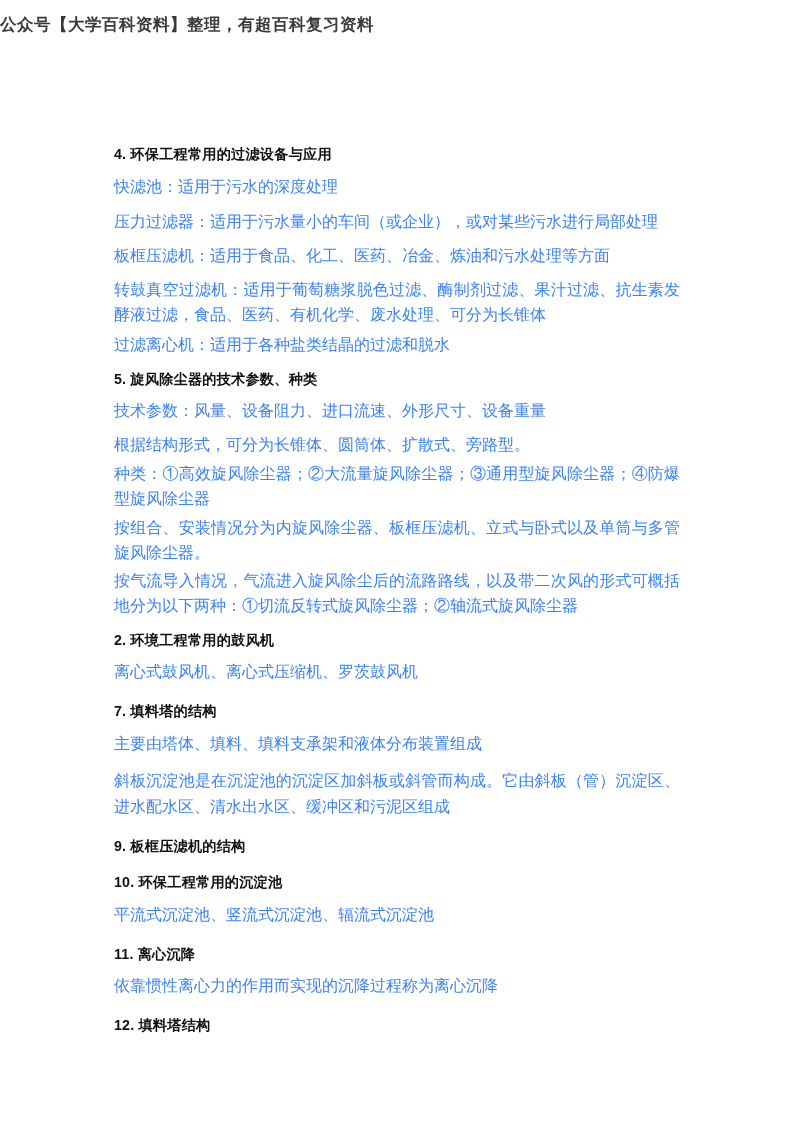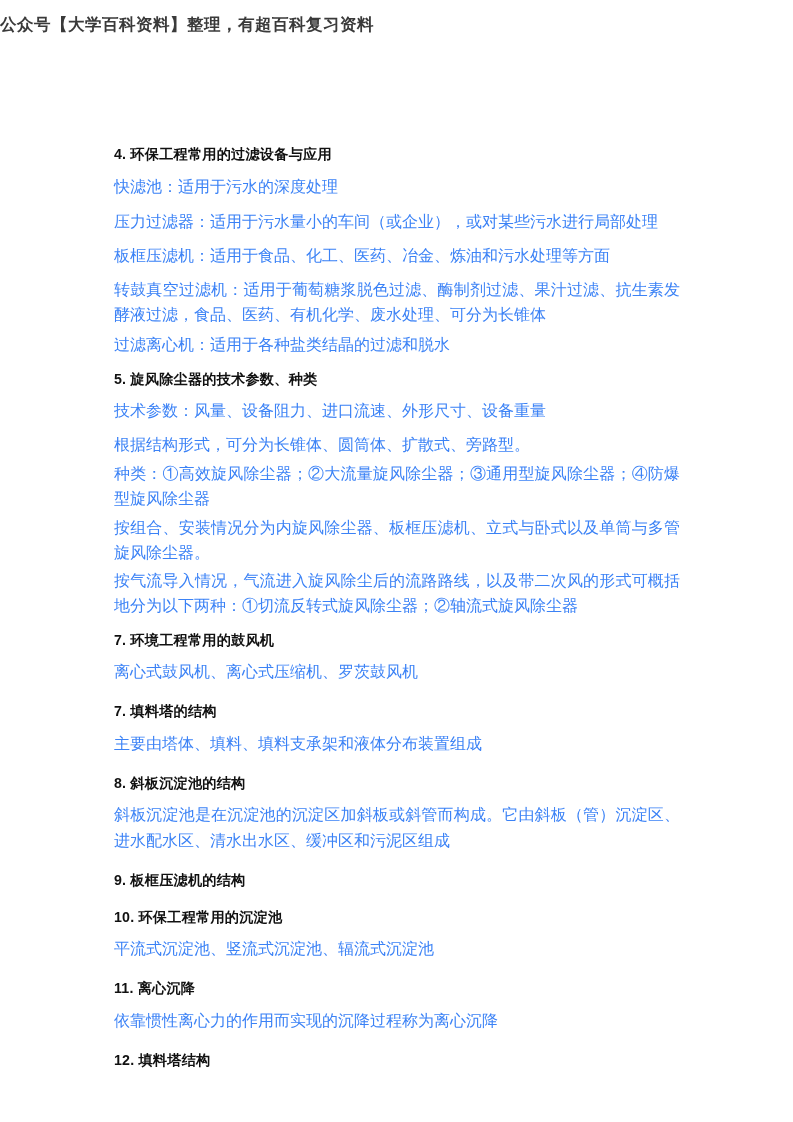--- a/index.html
+++ b/index.html
@@ -87,31 +87,30 @@
     <div class="block">
       <div class="heading">5. 旋风除尘器的技术参数、种类</div>
       <p class="para">技术参数：风量、设备阻力、进口流速、外形尺寸、设备重量</p>
       <p class="para tight">根据结构形式，可分为长锥体、圆筒体、扩散式、旁路型。</p>
       <p class="para tight">种类：①高效旋风除尘器；②大流量旋风除尘器；③通用型旋风除尘器；④防爆型旋风除尘器</p>
       <p class="para tight">按组合、安装情况分为内旋风除尘器、板框压滤机、立式与卧式以及单筒与多管旋风除尘器。</p>
       <p class="para tight">按气流导入情况，气流进入旋风除尘后的流路路线，以及带二次风的形式可概括地分为以下两种：①切流反转式旋风除尘器；②轴流式旋风除尘器</p>
     </div>
 
     <div class="block">
-      <div class="heading">7. 环境工程常用的鼓风机</div>
+      <div class="heading">2. 环境工程常用的鼓风机</div>
       <p class="para">离心式鼓风机、离心式压缩机、罗茨鼓风机</p>
     </div>
 
     <div class="block">
       <div class="heading spaced">7. 填料塔的结构</div>
       <p class="para">主要由塔体、填料、填料支承架和液体分布装置组成</p>
     </div>
 
     <div class="block">
-      <div class="heading spaced">8. 斜板沉淀池的结构</div>
       <p class="para">斜板沉淀池是在沉淀池的沉淀区加斜板或斜管而构成。它由斜板（管）沉淀区、进水配水区、清水出水区、缓冲区和污泥区组成</p>
     </div>
 
     <div class="block">
       <div class="heading spaced">9. 板框压滤机的结构</div>
     </div>
 
     <div class="block">
       <div class="heading spaced">10. 环保工程常用的沉淀池</div>
       <p class="para">平流式沉淀池、竖流式沉淀池、辐流式沉淀池</p>

